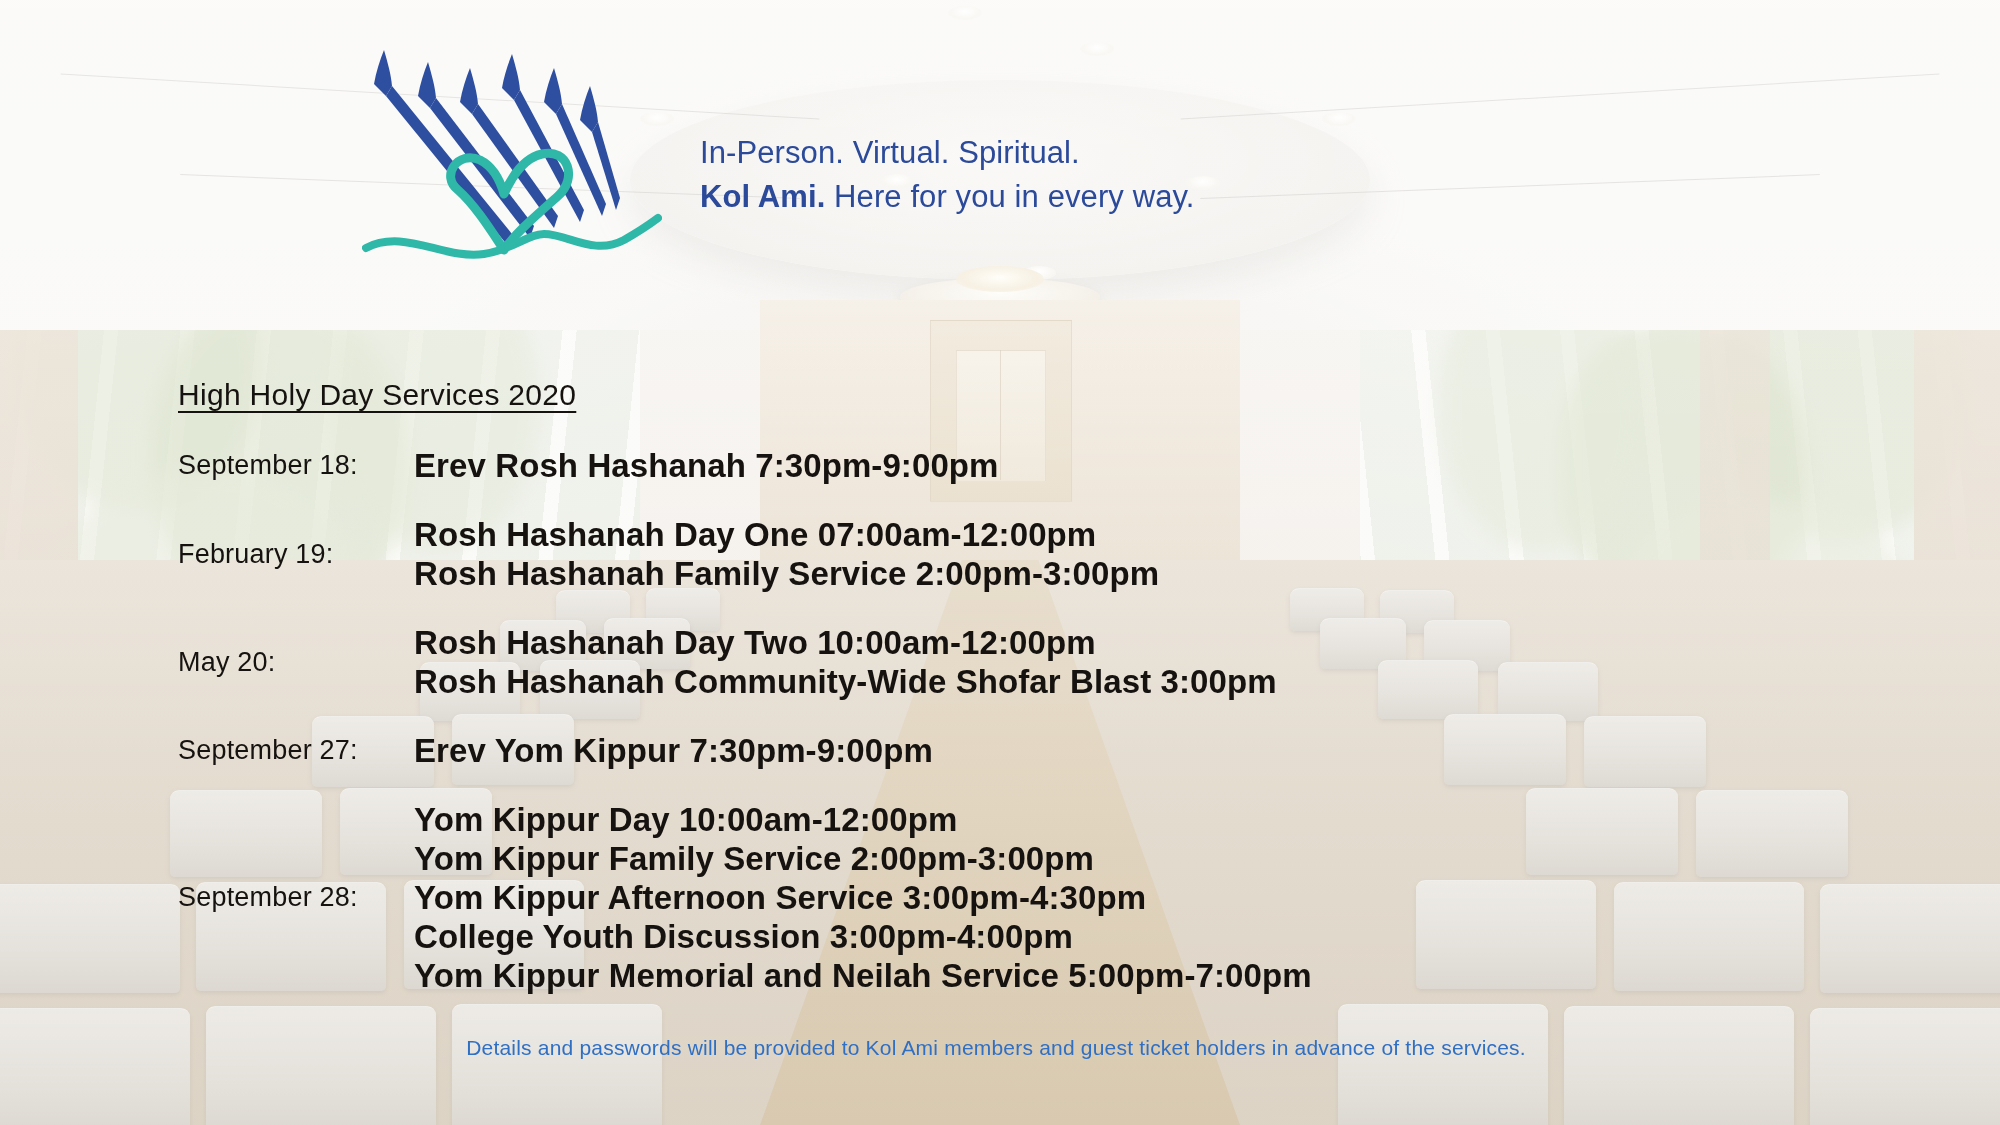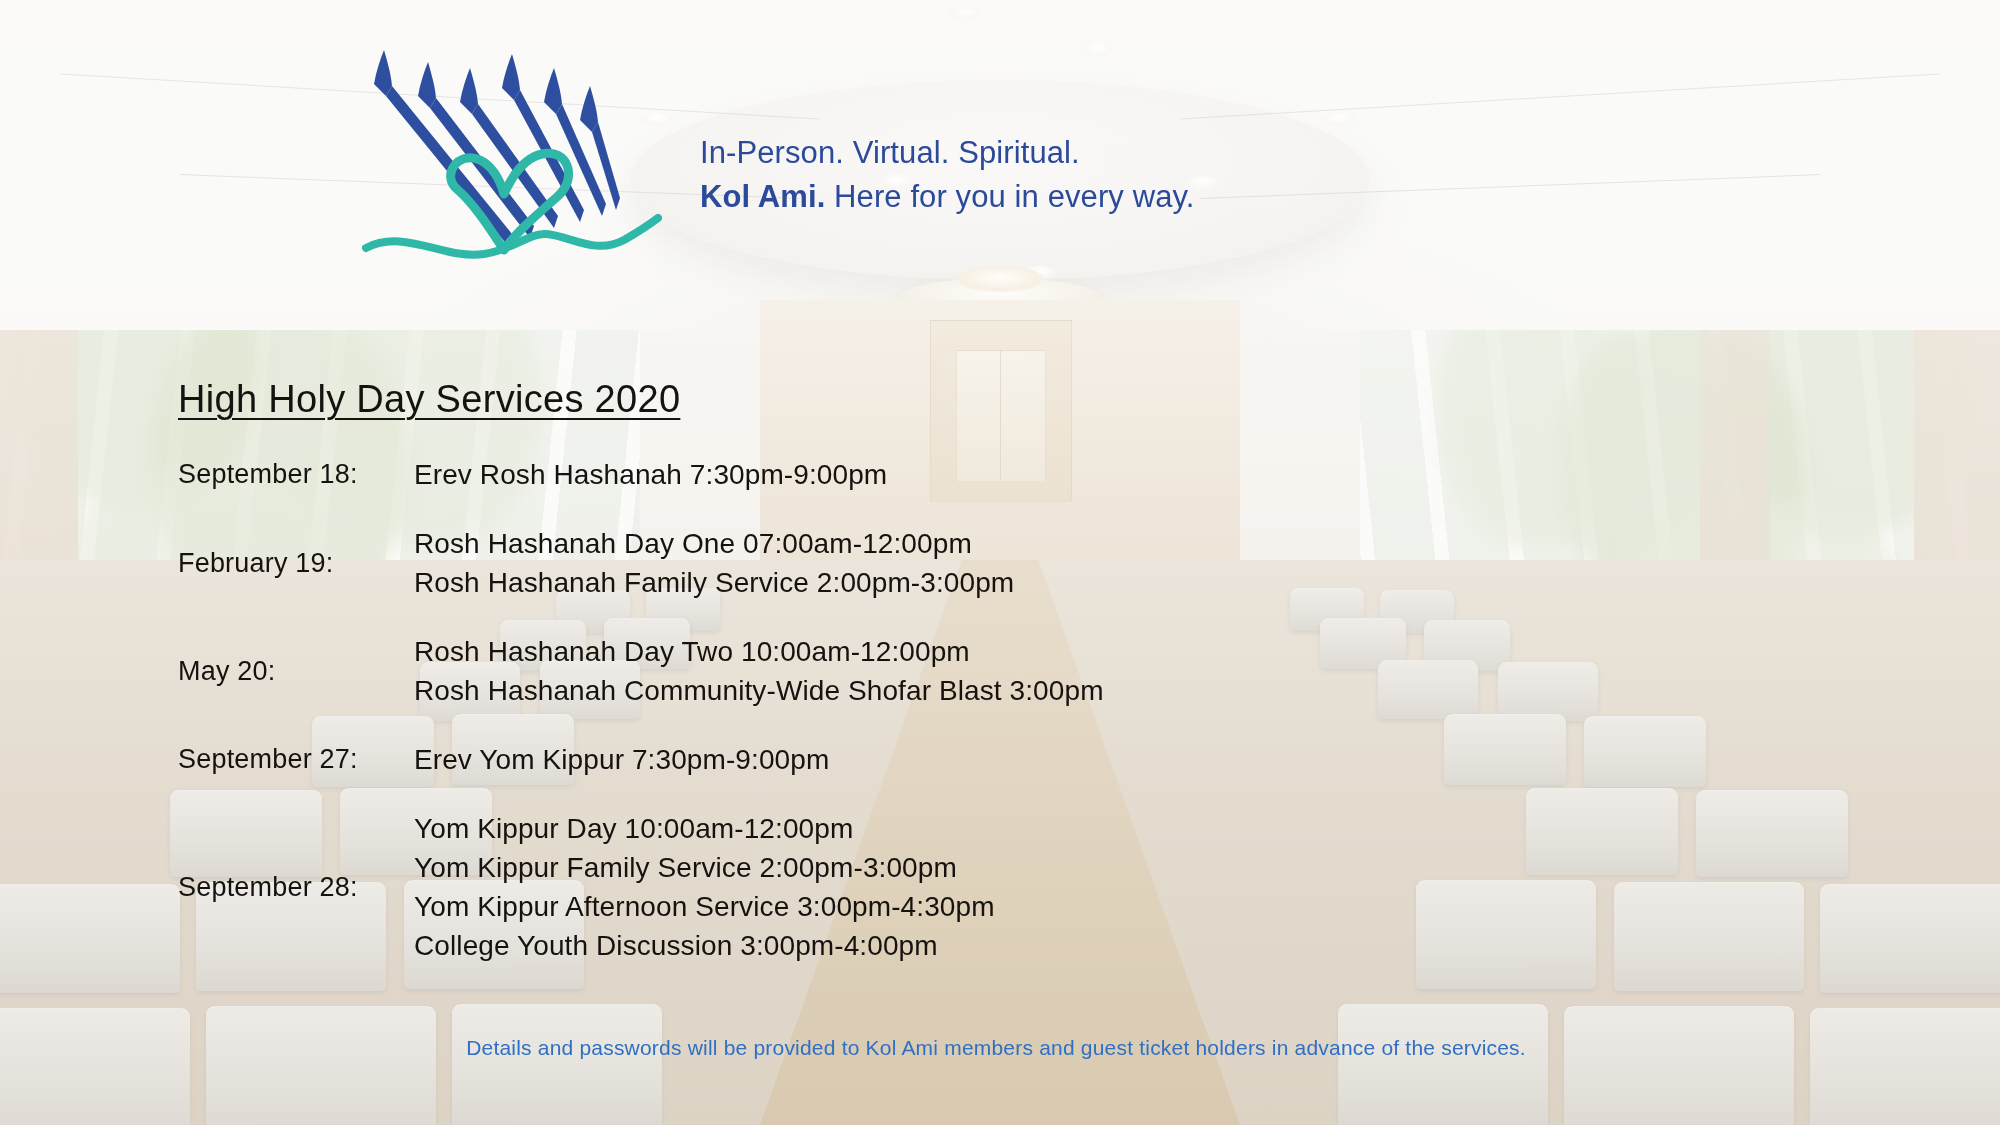--- a/index.html
+++ b/index.html
@@ -248,21 +248,21 @@
 
   
   .schedule {
     position: absolute;
     left: 178px;
     top: 378px;
     width: 1250px;
     color: #15120f;
   }
   .sched-title {
-    font-size: 38px;
+    font-size: 30px;
     font-weight: 400;
     letter-spacing: 0.3px;
     text-decoration: underline;
     text-underline-offset: 6px;
     text-decoration-thickness: 2px;
     margin: 0 0 34px 0;
     display: inline-block;
   }
   .sched-rows { display: block; }
   .sched-row {
@@ -277,23 +277,23 @@
     line-height: 39px;
     font-weight: 400;
     letter-spacing: 0.2px;
     white-space: nowrap;
   }
   .sched-events {
     flex: 1 1 auto;
     padding-left: 6px;
   }
   .sched-event {
-    font-size: 28px;
+    font-size: 33px;
     line-height: 39px;
-    font-weight: 400;
+    font-weight: 700;
     letter-spacing: 0.1px;
     white-space: nowrap;
   }
 
   
   .footer-note {
     position: absolute;
     left: 0;
     right: 8px;
     top: 1036px;
@@ -473,20 +473,21 @@
           </div>
         </div>
 
         <div class="sched-row">
           <div class="sched-date">September 28:</div>
           <div class="sched-events">
             <div class="sched-event">Yom Kippur Day 10:00am-12:00pm</div>
             <div class="sched-event">Yom Kippur Family Service 2:00pm-3:00pm</div>
             <div class="sched-event">Yom Kippur Afternoon Service  3:00pm-4:30pm</div>
             <div class="sched-event">College Youth Discussion 3:00pm-4:00pm</div>
+            <div class="sched-event">Yom Kippur Memorial and Neilah Service 5:00pm-7:00pm</div>
           </div>
         </div>
 
       </div>
     </div>
 
     <div class="footer-note">Details and passwords will be provided to Kol Ami members and guest ticket holders in advance of the services.</div>
 
   </div>
 </div>

